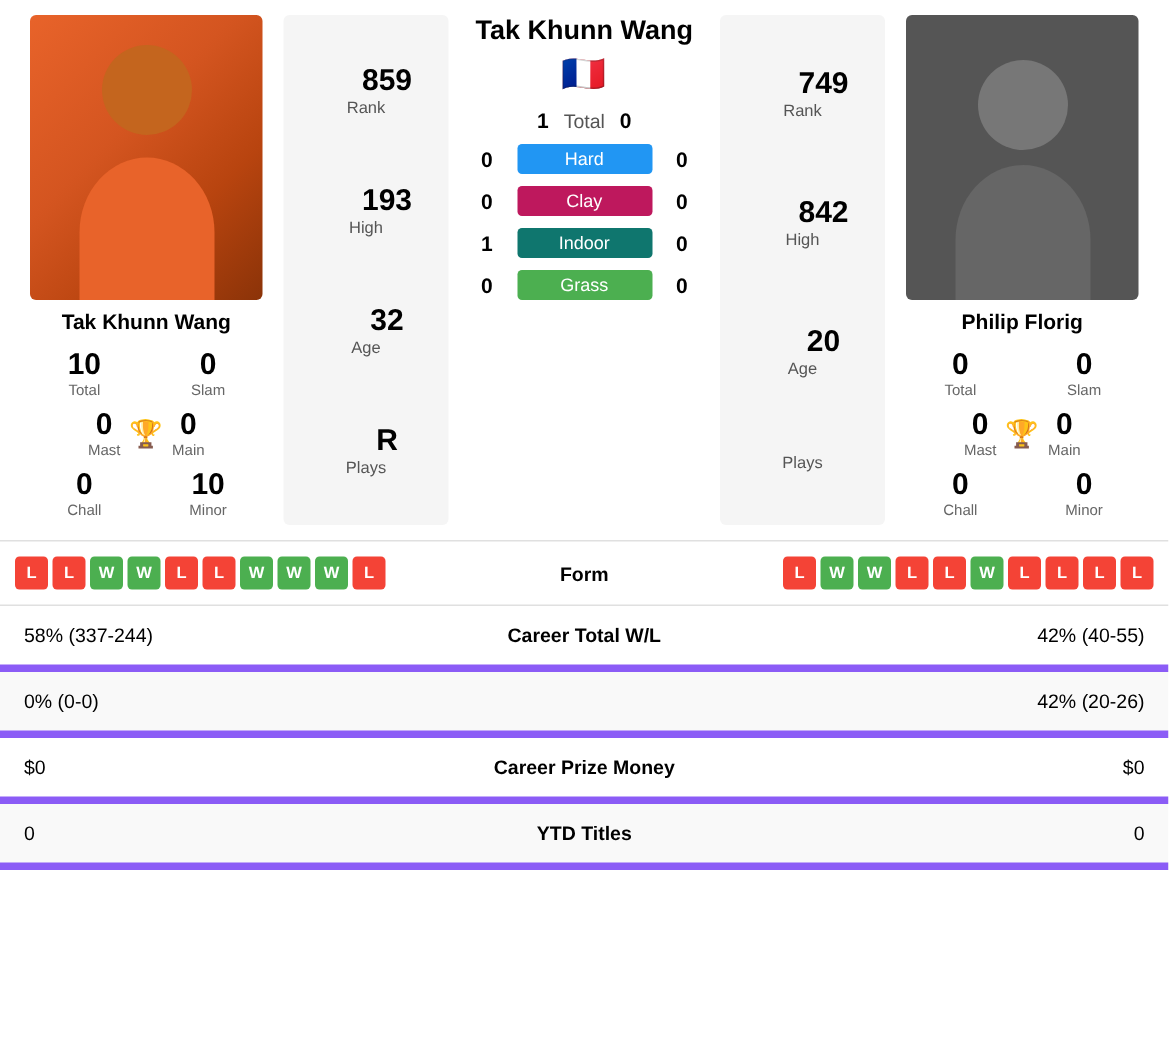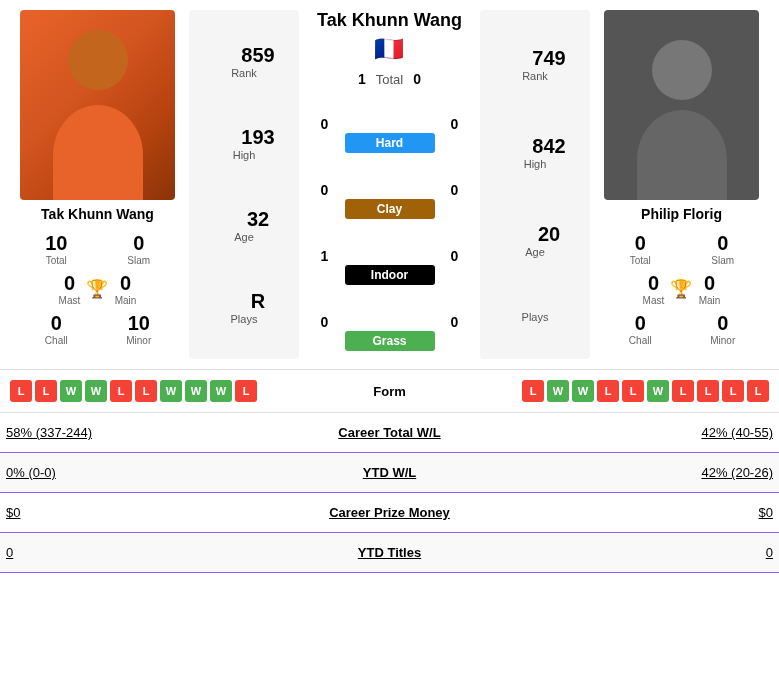--- a/index.html
+++ b/index.html
@@ -226,29 +226,28 @@
       font-weight: 600;
       width: 20px;
       text-align: center;
     }
 
     .surface-badge {
       padding: 3px 16px;
       border-radius: 3px;
       color: #fff;
       font-size: 12px;
-      font-weight: 700;
+      font-weight: 400;
       width: 90px;
       text-align: center;
-      margin-top: 38px;
     }
 
     .badge-hard { background: #2196f3; }
-    .badge-clay { background: #a16207; }
-    .badge-indoor { background: #000000; }
+    .badge-clay { background: #be185d; }
+    .badge-indoor { background: #0f766e; }
     .badge-grass { background: #4caf50; }
 
     
     .right-stats {
       flex: 0 0 110px;
       display: flex;
       flex-direction: column;
       align-items: center;
       justify-content: space-around;
       background: #f5f5f5;
@@ -303,23 +302,22 @@
 
     
     .stats-table {
       width: 100%;
       border-top: 1px solid #e0e0e0;
     }
 
     .stats-row {
       display: flex;
       align-items: center;
-      padding: 12px 6px;
-      border-bottom: 1px solid #8b5cf6;
-      text-decoration: underline;
+      padding: 12px 16px;
+      border-bottom: 5px solid #8b5cf6;
     }
 
     .stats-row:nth-child(even) {
       background: #f9f9f9;
     }
 
     .stats-left-val {
       flex: 1;
       text-align: left;
       font-size: 13px;
@@ -520,21 +518,20 @@
   </div>
 
   <div class="stats-table" id="stats-table-container">
       <div class="stats-row">
       <span class="stats-left-val">58% (337-244)</span>
       <span class="stats-center-label">Career Total W/L</span>
       <span class="stats-right-val">42% (40-55)</span>
     </div>
       <div class="stats-row">
       <span class="stats-left-val">0% (0-0)</span>
-      <span class="stats-center-label">YTD W/L</span>
       <span class="stats-right-val">42% (20-26)</span>
     </div>
       <div class="stats-row">
       <span class="stats-left-val">$0</span>
       <span class="stats-center-label">Career Prize Money</span>
       <span class="stats-right-val">$0</span>
     </div>
       <div class="stats-row">
       <span class="stats-left-val">0</span>
       <span class="stats-center-label">YTD Titles</span>

